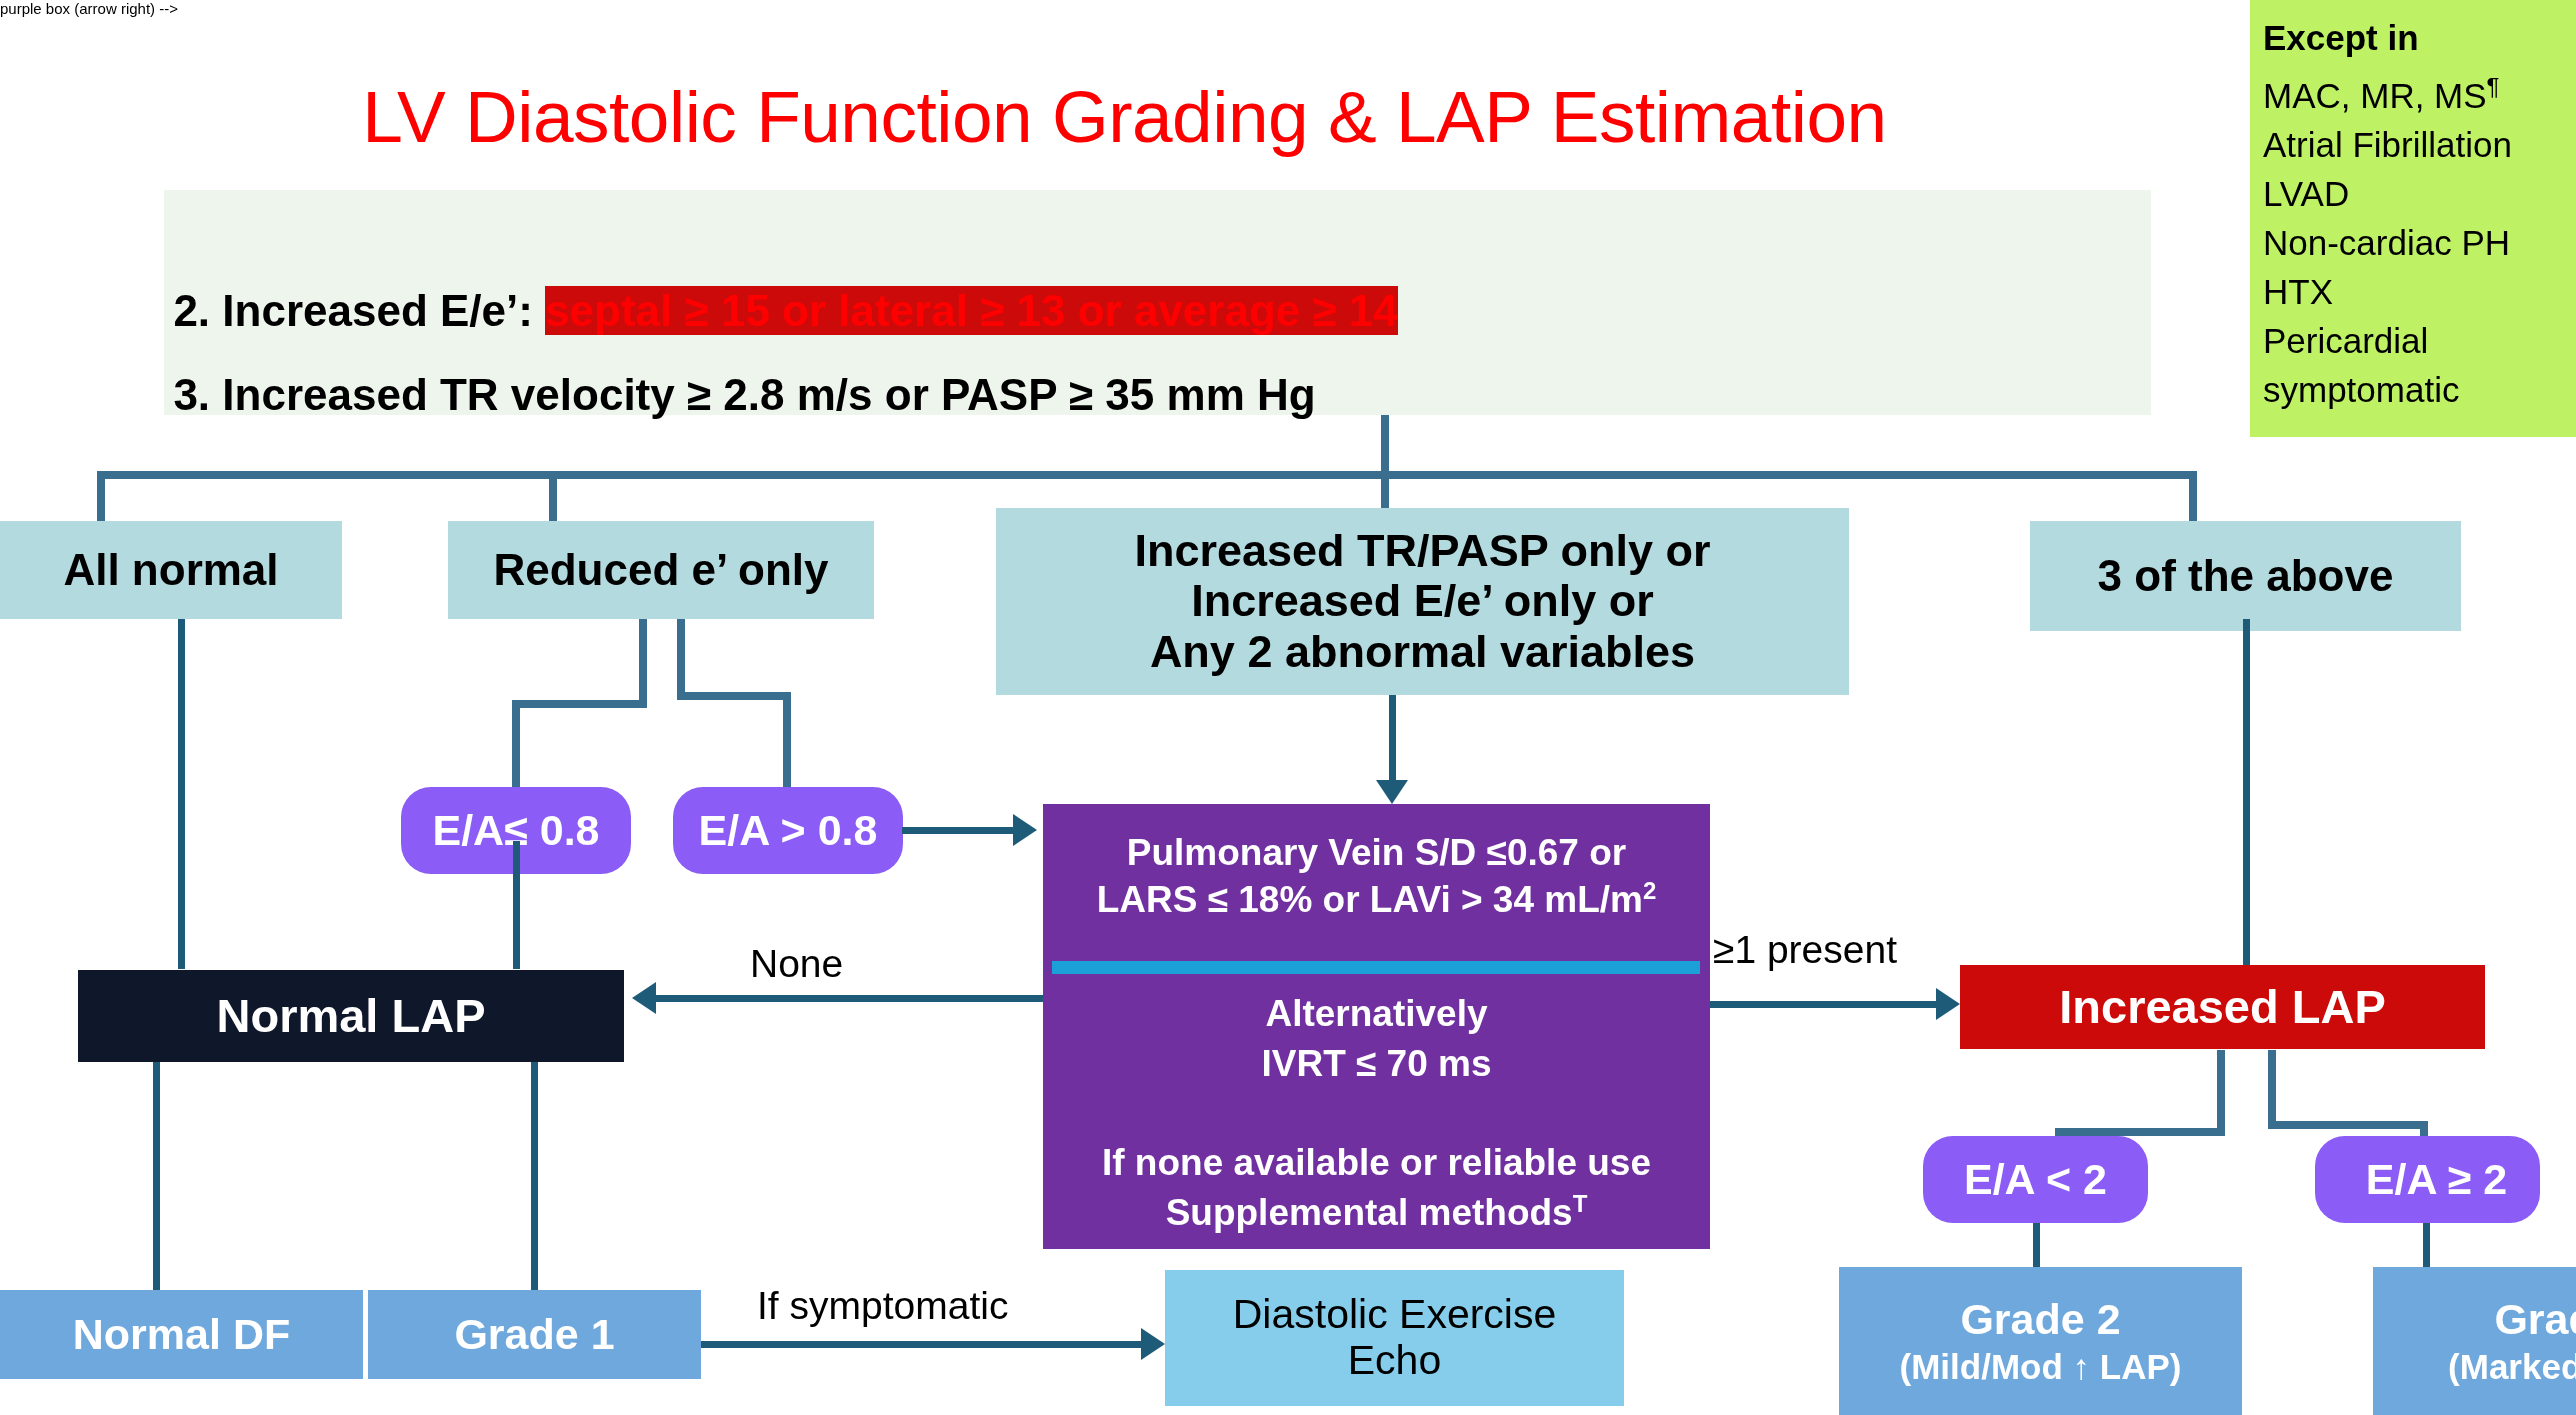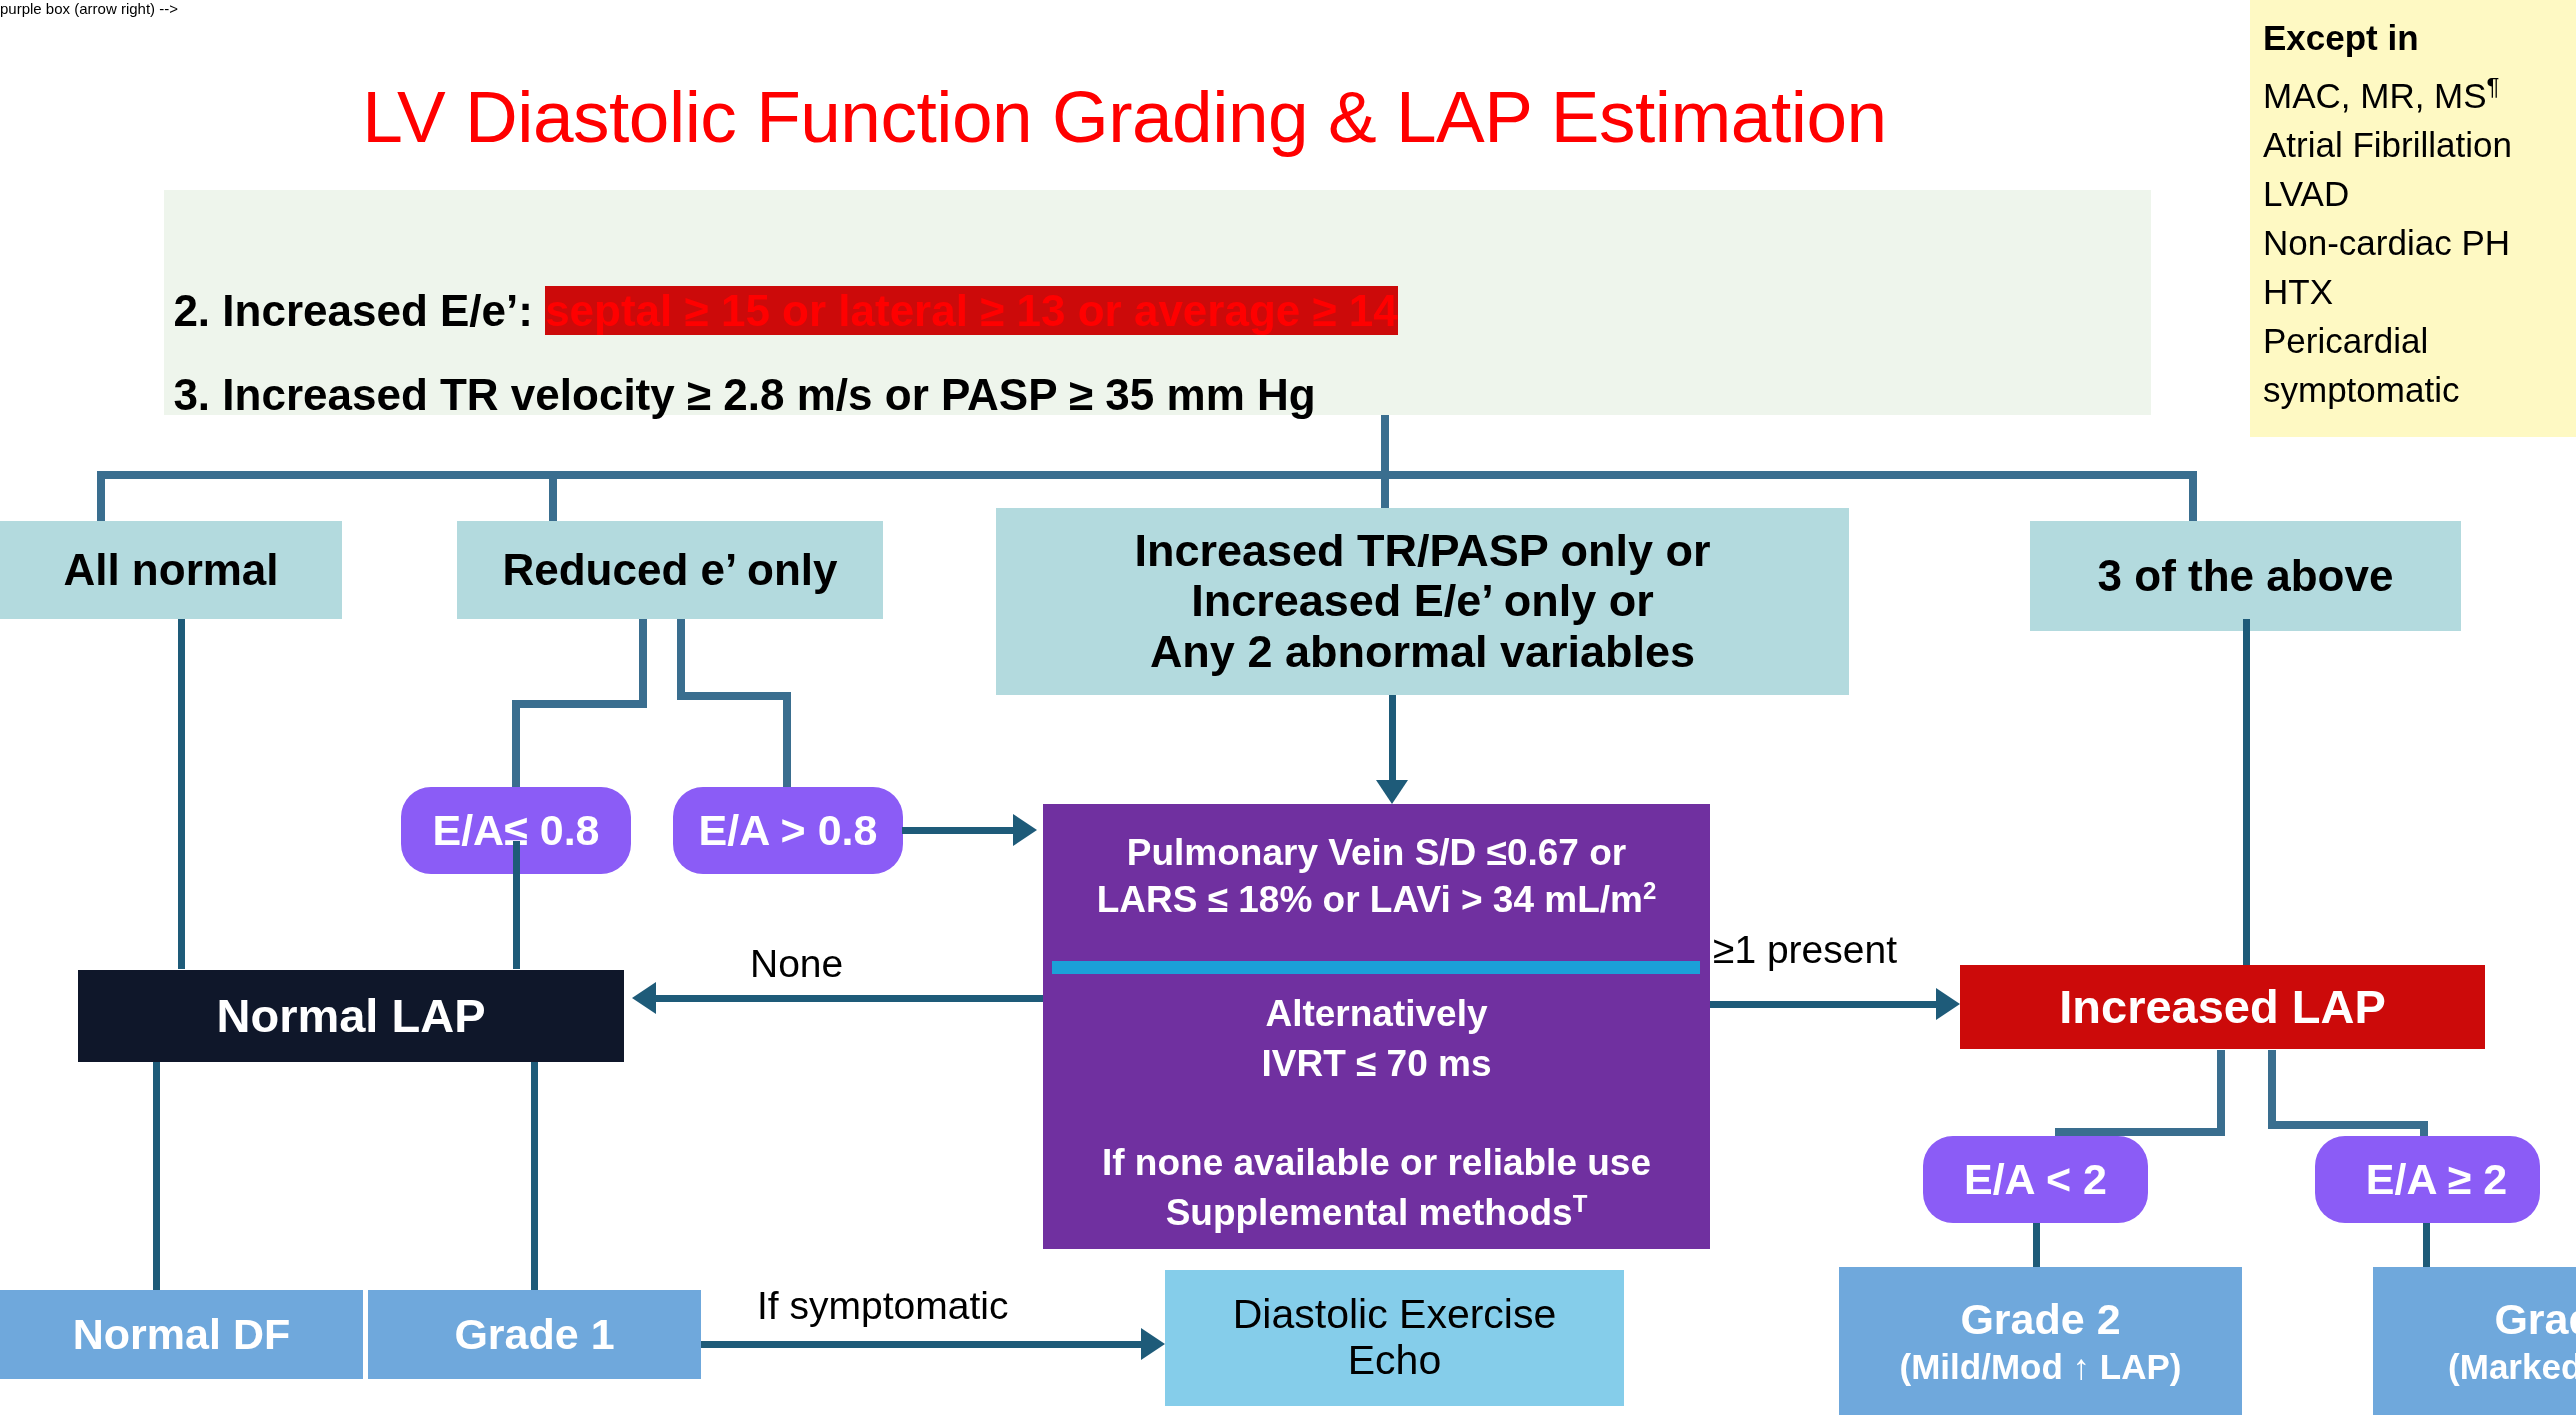--- a/index.html
+++ b/index.html
@@ -30,21 +30,21 @@
     white-space:nowrap;padding-left:9.4px;
   }
   .criteria-line .red{color:#ff0000;}
   #criteria-1{top:7.5px;}
   #criteria-2{top:92px;}
   #criteria-3{top:176px;}
 
   
   #except-box{
     left:2250px;top:0px;width:326px;height:437px;
-    background:#fef9c3;padding:13px 0 0 13px;
+    background:#bef264;padding:13px 0 0 13px;
   }
   #except-box .line{
     font-size:35px;line-height:49px;color:#000000;white-space:nowrap;
   }
   #except-box .line.head{font-weight:bold;}
   #except-box sup{font-size:24px;vertical-align:super;}
 
   
   .lightblue{background:#b3dade;color:#000000;font-weight:bold;}
   .skyblue{background:#85cdea;color:#000000;font-weight:400;}
@@ -54,21 +54,21 @@
   .red{background:#cc0a0a;color:#ffffff;font-weight:bold;}
   .purple{background:#7030a0;color:#ffffff;font-weight:bold;}
 
   .boxtext{
     display:flex;align-items:center;justify-content:center;
     text-align:center;line-height:1.12;
   }
 
   
   #node-all-normal{left:0px;top:521px;width:342px;height:98px;font-size:44px;}
-  #node-reduced-e{left:448px;top:521px;width:426px;height:98px;font-size:44px;margin-left:9px;}
+  #node-reduced-e{left:448px;top:521px;width:426px;height:98px;font-size:44px;}
   #node-increased-any{left:996px;top:508px;width:853px;height:187px;font-size:45px;}
   #node-3-above{left:2030px;top:521px;width:431px;height:110px;font-size:44px;}
 
   #node-ea-le08{left:401px;top:787px;width:230px;height:87px;font-size:43px;}
   #node-ea-gt08{left:673px;top:787px;width:230px;height:87px;font-size:43px;}
 
   #node-purple{left:1043px;top:804px;width:667px;height:445px;}
   #purple-top{
     left:0px;top:0px;width:667px;height:145px;font-size:37px;
     display:flex;align-items:center;justify-content:center;text-align:center;

